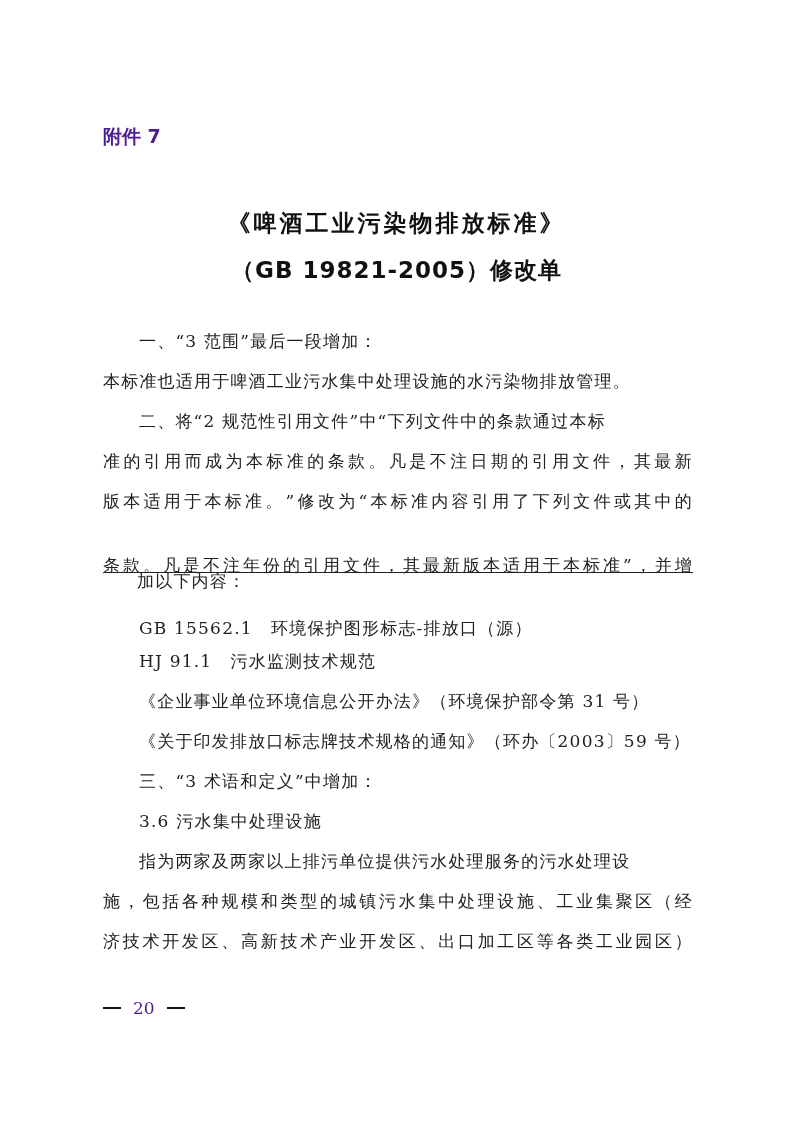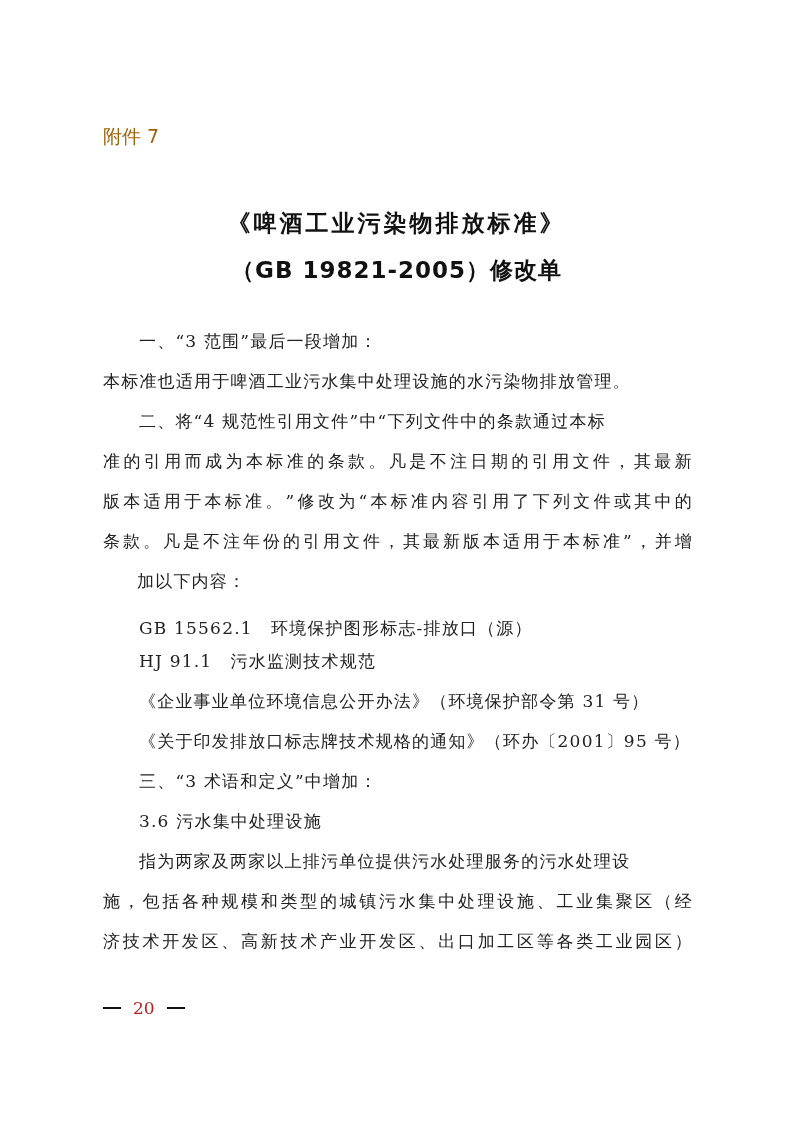--- a/index.html
+++ b/index.html
@@ -1,46 +1,46 @@
 <!DOCTYPE html>
 <html><head>
   <meta charset="utf-8">
   <style>
     html, body { margin:0; padding:0; background:#ffffff; }
     body { width:793px; height:1122px; position:relative; overflow:hidden; color:#1a1a1a; }
-    .attach { position:absolute; left:103px; top:124px; font-family:"DejaVu Sans", sans-serif; font-size:19px; color:#a16207; }
+    .attach { position:absolute; left:103px; top:124px; font-family:"DejaVu Sans", sans-serif; font-size:19px; color:#4c1d95;font-weight:bold; }
     .title { position:absolute; left:0; width:793px; text-align:center; font-family:"DejaVu Sans", sans-serif; font-size:23px; font-weight:bold; color:#111; letter-spacing:3px; }
     .t1 { top:208px; }
     .t2 { top:255px; letter-spacing:1px; }
     .line { position:absolute; font-family:"DejaVu Serif", serif; font-size:17px; color:#222; white-space:nowrap; letter-spacing:1.2px; }
     .full { left:103px; width:590px; text-align-last:justify; text-align:justify; }
     .ind { left:139px; }
     .noj { left:103px; }
-    .footer { position:absolute; left:103px; top:998px; font-family:"DejaVu Serif", serif; font-size:17px; color:#b91c1c; display:flex; align-items:center; gap:12px; }
+    .footer { position:absolute; left:103px; top:998px; font-family:"DejaVu Serif", serif; font-size:17px; color:#4c1d95; display:flex; align-items:center; gap:12px; }
     .dash { display:inline-block; width:18px; height:2px; background:#111; }
   </style>
 </head>
 <body>
 
 <div class="attach">附件 7</div>
 <div class="title t1">《啤酒工业污染物排放标准》</div>
 <div class="title t2">（GB 19821-2005）修改单</div>
 
 <div id="body-lines">
     <div class="line ind" style="top: 330px;">一、“3 范围”最后一段增加：</div>
     <div class="line noj" style="top: 370px;">本标准也适用于啤酒工业污水集中处理设施的水污染物排放管理。</div>
-    <div class="line ind" style="top: 410px;">二、将“4 规范性引用文件”中“下列文件中的条款通过本标</div>
+    <div class="line ind" style="top: 410px;">二、将“2 规范性引用文件”中“下列文件中的条款通过本标</div>
     <div class="line full" style="top: 450px;">准的引用而成为本标准的条款。凡是不注日期的引用文件，其最新</div>
     <div class="line full" style="top: 490px;">版本适用于本标准。”修改为“本标准内容引用了下列文件或其中的</div>
-    <div class="line full" style="top: 530px;">条款。凡是不注年份的引用文件，其最新版本适用于本标准”，并增</div>
+    <div class="line full" style="top: 554px; text-decoration: underline;">条款。凡是不注年份的引用文件，其最新版本适用于本标准”，并增</div>
     <div class="line noj" style="top: 570px; margin-left: 34px;">加以下内容：</div>
     <div class="line ind" style="top: 578px; margin-top: 39px;">GB 15562.1　环境保护图形标志-排放口（源）</div>
     <div class="line ind" style="top: 650px;">HJ 91.1　污水监测技术规范</div>
     <div class="line ind" style="top: 690px;">《企业事业单位环境信息公开办法》（环境保护部令第 31 号）</div>
-    <div class="line ind" style="top: 730px;">《关于印发排放口标志牌技术规格的通知》（环办〔2001〕95 号）</div>
+    <div class="line ind" style="top: 730px;">《关于印发排放口标志牌技术规格的通知》（环办〔2003〕59 号）</div>
     <div class="line ind" style="top: 770px;">三、“3 术语和定义”中增加：</div>
     <div class="line ind" style="top: 810px;">3.6 污水集中处理设施</div>
     <div class="line ind" style="top: 850px;">指为两家及两家以上排污单位提供污水处理服务的污水处理设</div>
     <div class="line full" style="top: 890px;">施，包括各种规模和类型的城镇污水集中处理设施、工业集聚区（经</div>
     <div class="line full" style="top: 930px;">济技术开发区、高新技术产业开发区、出口加工区等各类工业园区）</div>
   </div>
 
 <div class="footer">
   <span class="dash"></span>
   <span>20</span>

